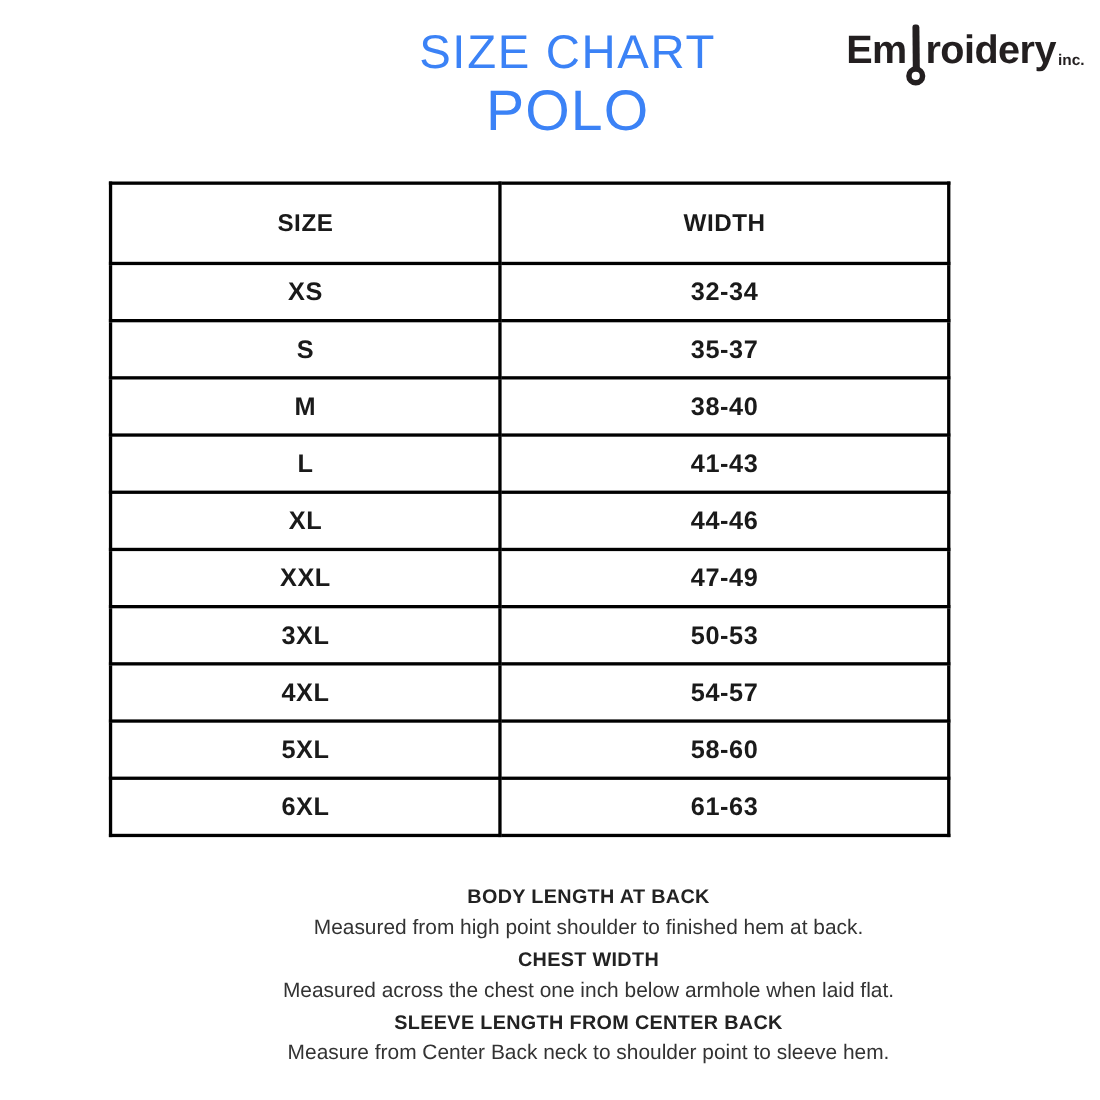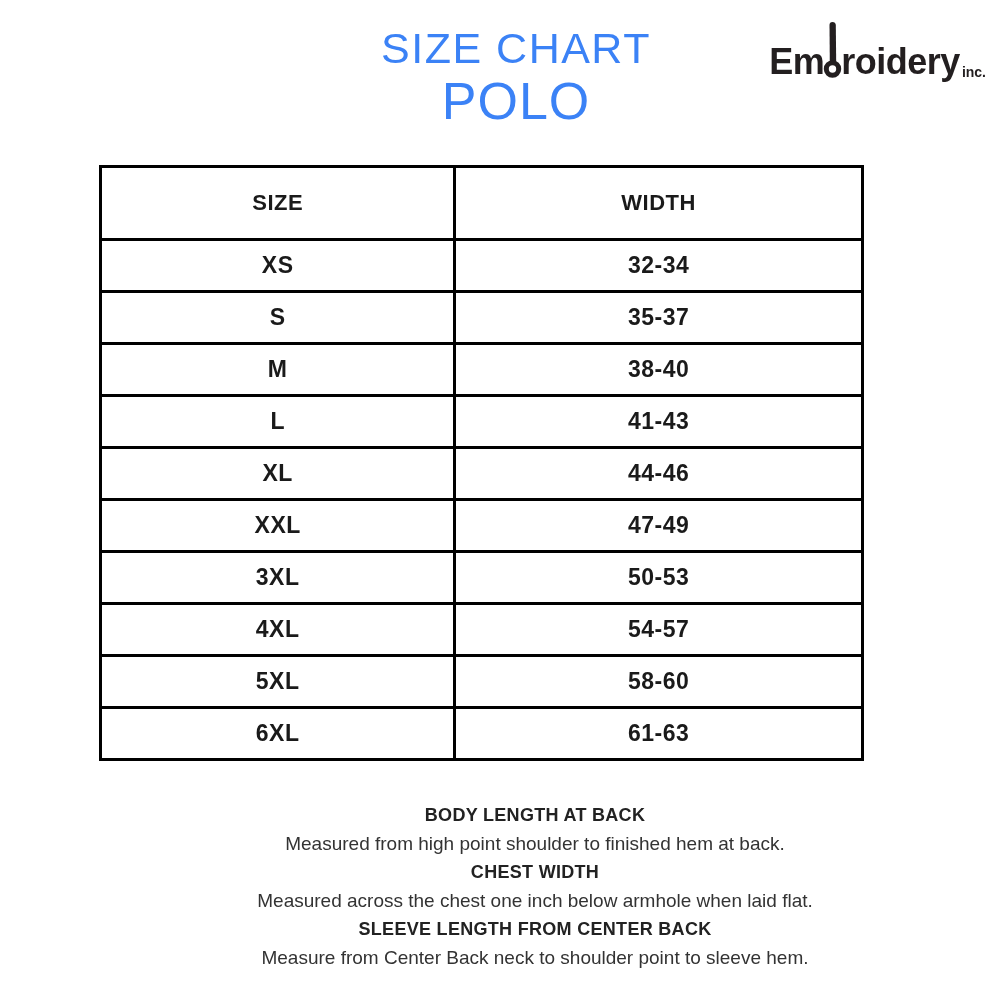--- a/index.html
+++ b/index.html
@@ -40,21 +40,21 @@
     line-height: 1.0;
     margin-top: 5px;
   }
 
   
   .logo {
     position: absolute;
     top: 22px;
     right: 14px;
     display: flex;
-    align-items: flex-end;
+    align-items: flex-start;
     color: #231f20;
   }
   .logo-text {
     font-size: 36px;
     font-weight: 700;
     letter-spacing: -0.5px;
     line-height: 1;
     padding-top: 5px;
   }
   .needle-svg {

